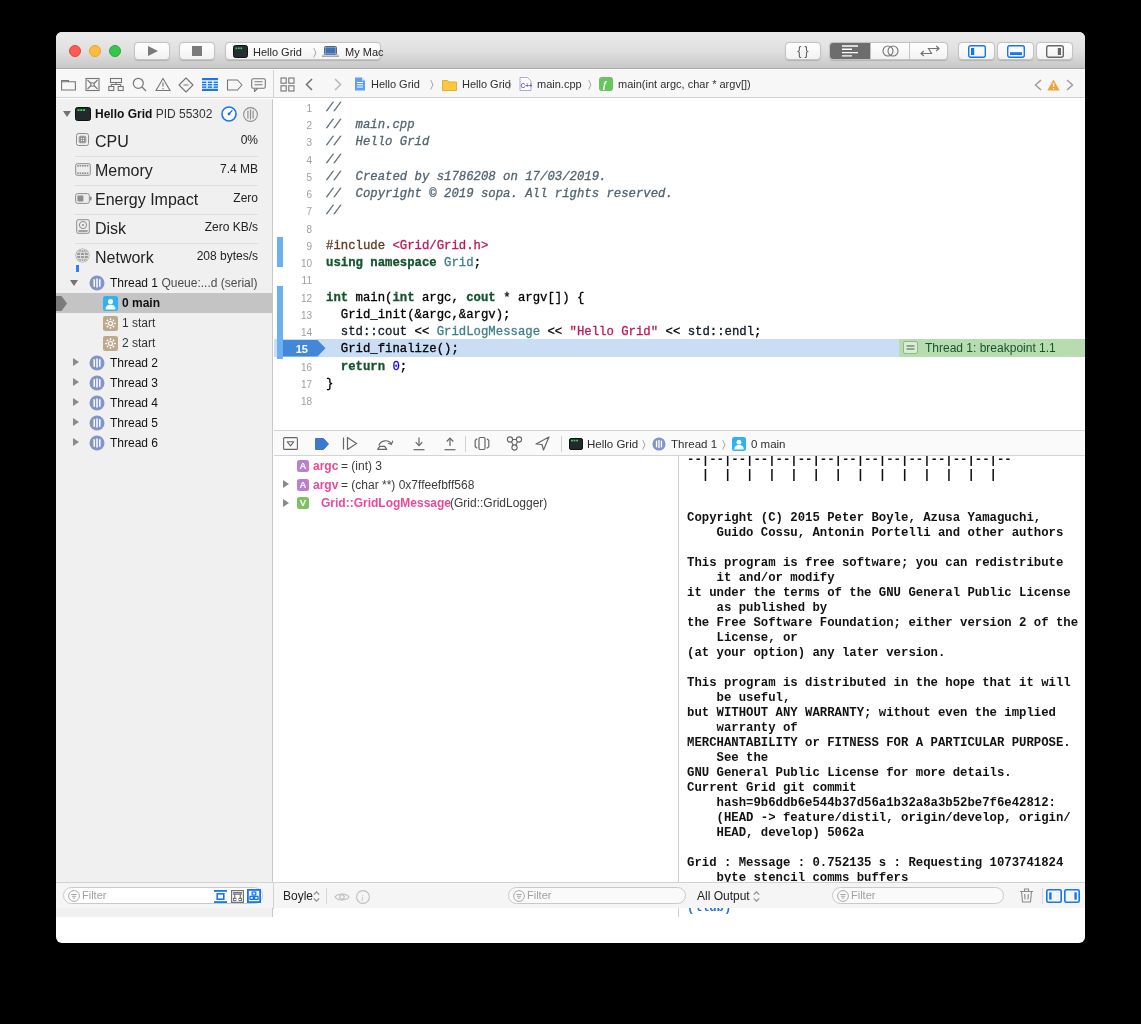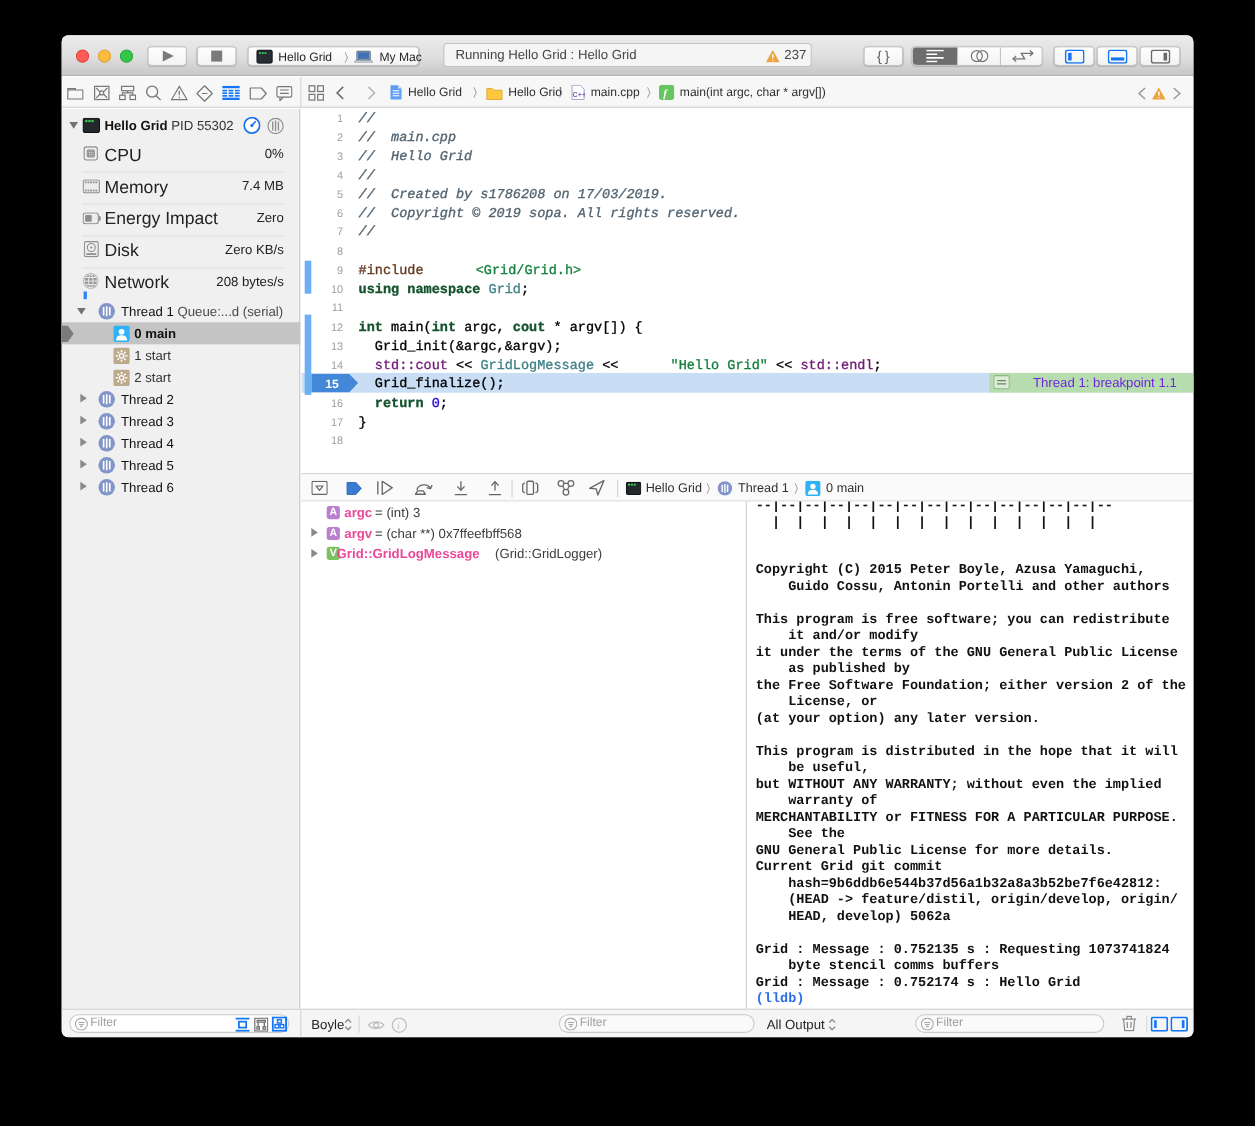--- a/index.html
+++ b/index.html
@@ -8,39 +8,39 @@
   
   .toolbar{position:absolute;left:0;top:0;width:1029px;height:37px;background:linear-gradient(180deg,#ebebeb,#dfdfdf 55%,#c7c7c7);border-bottom:1px solid #aaa;}
   .tl{position:absolute;top:13px;width:12px;height:12px;border-radius:50%;}
   .tbtn{position:absolute;top:10px;height:18px;white-space:nowrap;background:linear-gradient(#fefefe,#f3f3f3);border:1px solid #c3c3c3;border-radius:4px;box-shadow:0 0.5px 1px rgba(0,0,0,0.15);}
   .navrow{position:absolute;left:0;top:38px;width:1029px;height:28px;background:#f7f7f7;border-bottom:1px solid #d2d2d2;}
   .sidebar{position:absolute;left:0;top:67px;width:217px;height:818px;background:#f0f0f0;border-right:1px solid #c9c9c9;}
   .editor{position:absolute;left:218px;top:67px;width:811px;height:331px;background:#fff;overflow:hidden;}
   .debugbar{position:absolute;left:218px;top:398px;width:811px;height:26px;background:#fafafa;border-top:1px solid #d4d4d4;border-bottom:1px solid #d4d4d4;}
   .vars{position:absolute;left:218px;top:424px;width:404px;height:461px;background:#fff;}
   .console{position:absolute;left:622px;top:424px;width:407px;height:461px;background:#fff;border-left:1px solid #cfcfcf;overflow:hidden;}
-  .bottombar{position:absolute;left:0;top:885px;width:1029px;height:26px;background:#f5f5f5;border-top:1px solid #d2d2d2;}
+  .bottombar{position:absolute;left:0;top:850px;width:1029px;height:26px;background:#f5f5f5;border-top:1px solid #d2d2d2;}
   .code{font-family:"Liberation Mono",monospace;font-size:12.3px;line-height:17.24px;white-space:pre;-webkit-text-stroke:0.3px currentColor;}
   .fltr{position:absolute;height:17px;border:1px solid #c9c9c9;border-radius:9px;background:#fff;color:#9f9f9f;font-size:11px;line-height:15px;padding-left:18px;}
   .jt{position:absolute;top:8px;font-size:11px;color:#2e2e2e;}
   .jc{position:absolute;top:8px;font-size:11px;color:#9b9b9b;}
   .srow{position:absolute;left:0;width:217px;height:20px;font-size:12px;color:#111;white-space:nowrap;}
   .srow > span{position:absolute;top:3px;}
   .gval{position:absolute;right:15px;top:0;font-size:12px;color:#222;}
   .glbl{position:absolute;left:39px;top:0;font-size:16px;color:#222;}
   .gsep{position:absolute;left:19px;width:183px;height:1px;background:#dedede;}
   .disc{position:absolute;width:0;height:0;}
   .disc.open{border-left:4.5px solid transparent;border-right:4.5px solid transparent;border-top:6px solid #727272;}
   .disc.closed{border-top:4.5px solid transparent;border-bottom:4.5px solid transparent;border-left:6px solid #8a8a8a;}
   .cm{color:#536470;font-style:italic;}
   .kw{color:#14532d;font-weight:bold;font-style:normal;}
   .ty{color:#3e8087;}
-  .st{color:#15803d;margin-left:40px;}
+  .st{color:#be185d;}
   .pp{color:#643820;}
-  .sd{color:#701a75;}
+  .sd{color:#0f172a;}
   .nm{color:#1c00cf;}
   .dj{position:absolute;top:7px;font-size:11.5px;color:#2e2e2e;}
   .djc{position:absolute;top:7px;font-size:11px;color:#9b9b9b;}
   .vn{position:absolute;font-size:12px;font-weight:bold;color:#ec4899;}
   .vv{position:absolute;font-size:12px;color:#3c3c3c;}
   .cons{position:absolute;left:8px;margin:0;font-family:'Liberation Mono',monospace;font-size:12.3px;font-weight:bold;line-height:15px;color:#111;}
 </style>
 </head>
 <body>
 <div class="w">
@@ -71,29 +71,20 @@
       <span style="position:absolute;left:27px;top:2.5px;">Hello Grid</span>
       <span style="position:absolute;left:87px;top:2.5px;color:#9b9b9b;">〉</span>
       <svg width="17" height="12" viewBox="0 0 17 12" style="position:absolute;left:96px;top:3px;">
           <rect x="2.5" y="0.5" width="12" height="8" rx="1" fill="#9fc3e8" stroke="#5a6673"></rect>
           <rect x="3.5" y="1.5" width="10" height="6" fill="#3f71b3"></rect>
           <path d="M0 10.5 L17 10.5 L15.5 8.8 L1.5 8.8 Z" fill="#dde2e6" stroke="#5a6673" stroke-width="0.5"></path>
         </svg>
       <span style="position:absolute;left:119px;top:2.5px;">My Mac</span>
     </div>
 
-    <div style="position:absolute;left:347px;top:7px;width:335px;height:21.5px;background:#f5f5f6;border:1px solid #c3c3c3;border-radius:3.5px;">
-      <span style="position:absolute;left:10px;top:3px;font-size:12px;color:#454545;">Running Hello Grid : Hello Grid</span>
-      <svg width="13" height="12" viewBox="0 0 13 12" style="position:absolute;left:292px;top:4.5px;">
-          <path d="M6.5 0.5 L12.7 11.5 L0.3 11.5 Z" fill="#eda33e"></path>
-          <rect x="5.9" y="4" width="1.3" height="4" rx="0.6" fill="#fff"></rect>
-          <rect x="5.9" y="9" width="1.3" height="1.3" rx="0.6" fill="#fff"></rect>
-        </svg>
-      <span style="position:absolute;left:309px;top:3px;font-size:12px;color:#454545;">237</span>
-    </div>
 
     <div class="tbtn" style="left:729px;width:36px;text-align:center;font-size:13px;color:#5f5f5f;line-height:15px;">{ }</div>
 
     <div class="tbtn" style="left:773px;width:119px;padding:0;overflow:hidden;">
       <div style="position:absolute;left:0;top:0;width:40px;height:16px;background:#6d6d6d;">
         <svg width="16" height="12" viewBox="0 0 16 12" style="position:absolute;left:12px;top:2px;">
             <g stroke="#fff" stroke-width="1.4">
               <line x1="0" y1="1" x2="16" y2="1"></line>
               <line x1="0" y1="4.3" x2="10" y2="4.3"></line>
               <line x1="0" y1="7.6" x2="16" y2="7.6"></line>
@@ -485,21 +476,21 @@
 
     <div style="position:absolute;left:0;top:240.4px;width:625px;height:17.3px;background:#c9ddf5;"></div>
     <div style="position:absolute;left:625px;top:240.4px;width:186px;height:17.3px;background:#b7dcb0;">
       <svg width="15" height="13" viewBox="0 0 15 13" style="position:absolute;left:4px;top:2px;">
           <rect x="0.5" y="0.5" width="14" height="12" rx="1.5" fill="#dcecd8" stroke="#8fb886"></rect>
           <g stroke="#5e8a55" stroke-width="1.3">
             <line x1="3.5" y1="5" x2="11.5" y2="5"></line>
             <line x1="3.5" y1="8" x2="11.5" y2="8"></line>
           </g>
         </svg>
-      <span style="position:absolute;left:40px;top:2px;font-size:12px;color:#6d28d9;white-space:nowrap;text-align:right;">Thread 1: breakpoint 1.1</span>
+      <span style="position:absolute;left:26px;top:2px;font-size:12px;color:#14532d;white-space:nowrap;text-align:right;">Thread 1: breakpoint 1.1</span>
     </div>
 
     <div style="position:absolute;left:2.5px;top:137.7px;width:6px;height:30.5px;background:#6cb0f3;"></div>
     <div style="position:absolute;left:2.5px;top:186.7px;width:6px;height:73px;background:#6cb0f3;"></div>
 
     <svg width="43" height="16.5" viewBox="0 0 43 16.5" style="position:absolute;left:8.5px;top:241px;">
         <path d="M0 0 L34.5 0 L42.5 8.25 L34.5 16.5 L0 16.5 Z" fill="#4287d8"></path>
         <text x="25" y="12.5" font-size="11" font-weight="bold" font-family="Liberation Sans" fill="#fff" text-anchor="end">15</text>
       </svg>
 
@@ -626,21 +617,21 @@
   <div class="vars" id="vars">
     <div style="position:absolute;left:23px;top:4px;width:12px;height:12px;border-radius:2.5px;background:#bb7fd0;color:#fff;font-size:9.5px;font-weight:bold;text-align:center;line-height:12px;">A</div>
     <span class="vn" style="left:39px;top:3px;">argc</span>
       <span class="vv" style="left:67px;top:3px;"> = (int) 3</span>
     <div class="disc closed" style="left:9px;top:24px;"></div>
     <div style="position:absolute;left:23px;top:22.5px;width:12px;height:12px;border-radius:2.5px;background:#bb7fd0;color:#fff;font-size:9.5px;font-weight:bold;text-align:center;line-height:12px;">A</div>
     <span class="vn" style="left:39px;top:21.5px;">argv</span>
       <span class="vv" style="left:67px;top:21.5px;"> = (char **) 0x7ffeefbff568</span>
     <div class="disc closed" style="left:9px;top:42.5px;"></div>
     <div style="position:absolute;left:23px;top:41px;width:12px;height:12px;border-radius:2.5px;background:#7dc262;color:#fff;font-size:9.5px;font-weight:bold;text-align:center;line-height:12px;">V</div>
-    <span class="vn" style="left:32px;top:40px;">Grid::GridLogMessage</span>
+    <span class="vn" style="left:47px;top:40px;">Grid::GridLogMessage</span>
       <span class="vv" style="left:176px;top:40px;">(Grid::GridLogger)</span>
   </div>
   <div class="console" id="console">
     <pre class="cons" style="top:-3px;">--|--|--|--|--|--|--|--|--|--|--|--|--|--|--
   |  |  |  |  |  |  |  |  |  |  |  |  |  |</pre>
     <pre class="cons" style="top:54.5px;">Copyright (C) 2015 Peter Boyle, Azusa Yamaguchi,
     Guido Cossu, Antonin Portelli and other authors
 
 This program is free software; you can redistribute
     it and/or modify

